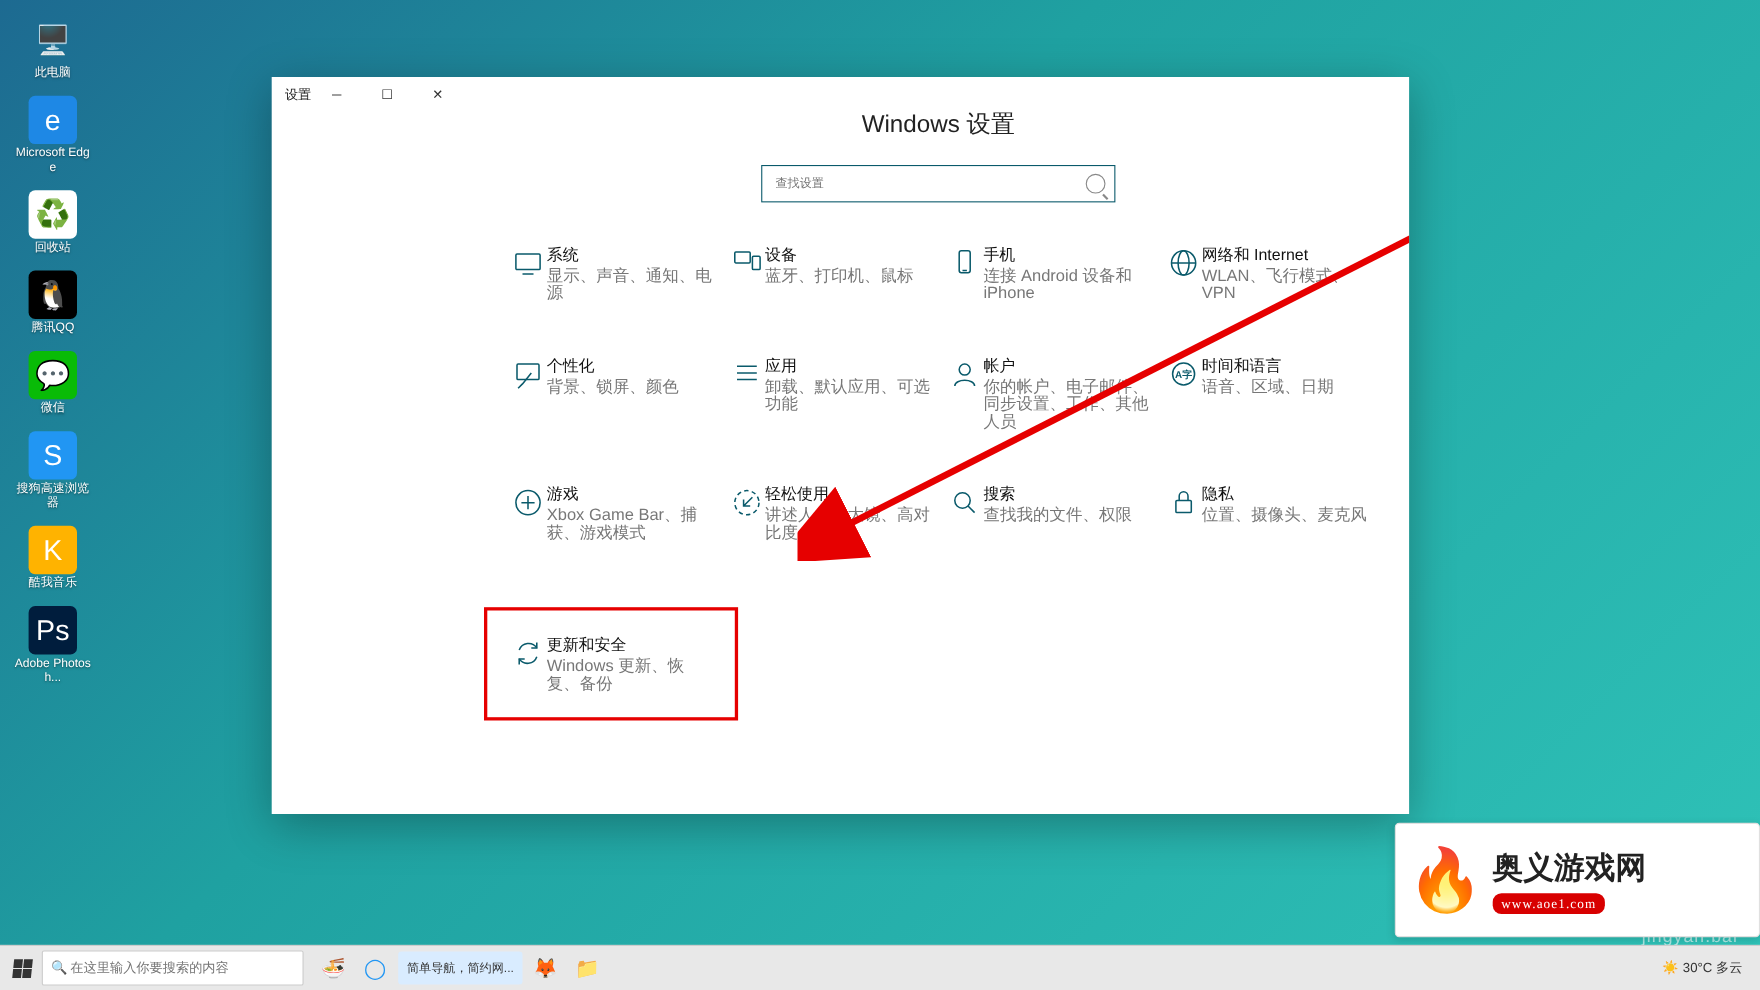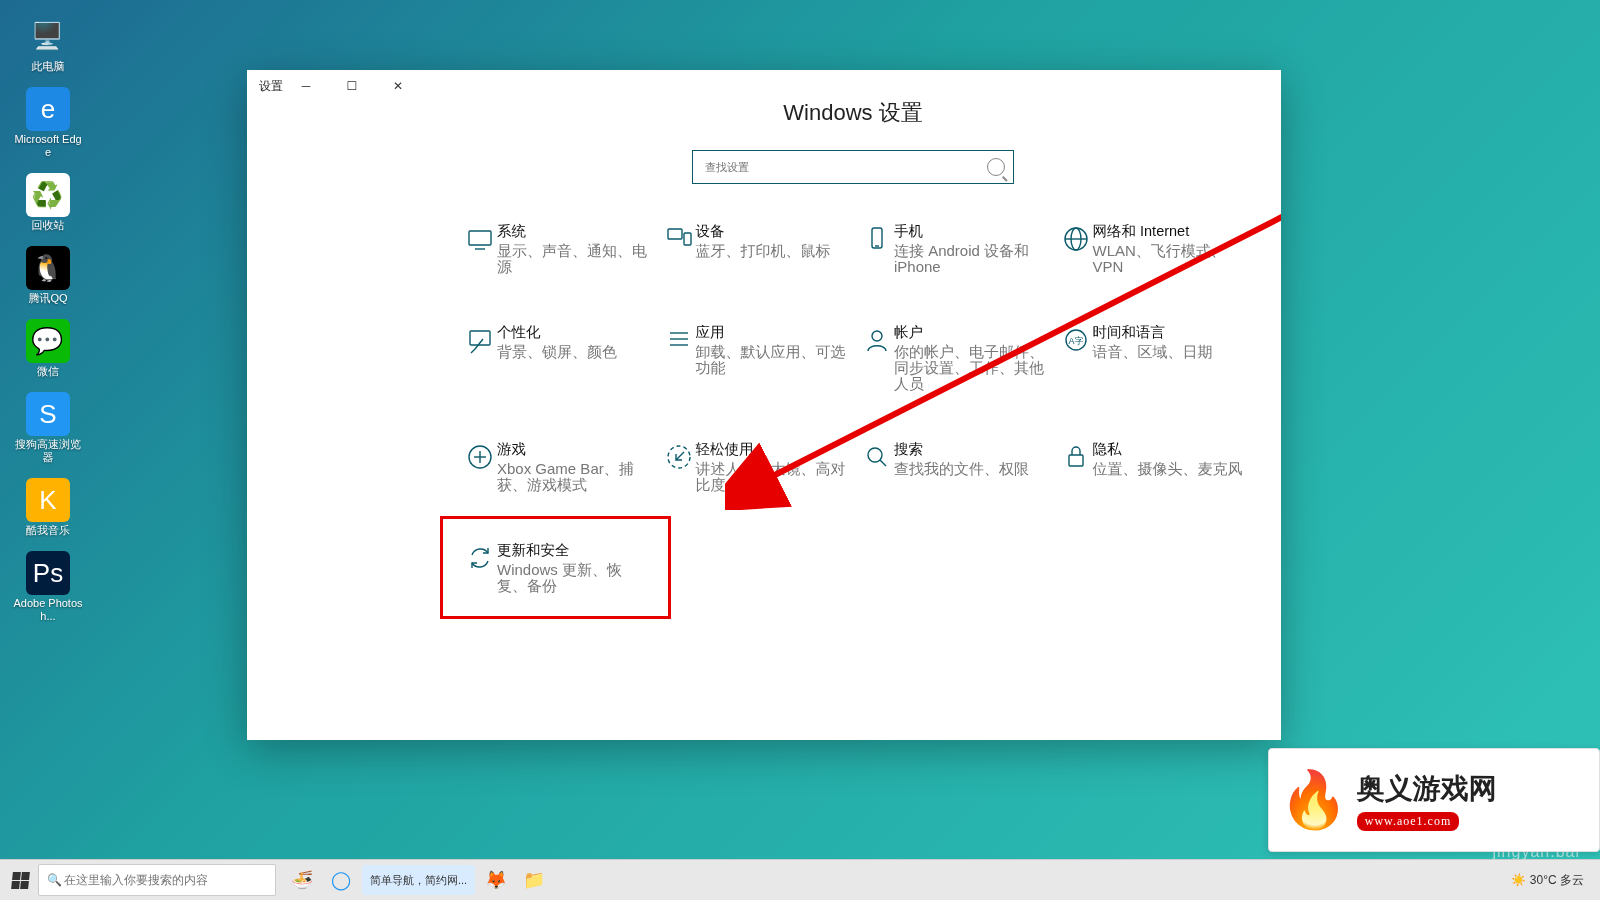--- a/index.html
+++ b/index.html
@@ -32,26 +32,26 @@
   .content { flex:1; padding:18px 36px 16px; overflow:hidden; position:relative; }
   .pagetitle { text-align:center; font-size:22px; font-weight:400; color:#222; margin:10px 0 22px; }
   .searchwrap { display:flex; justify-content:center; margin-bottom:34px; }
   .searchbox { width:300px; height:32px; border:1px solid #0a5a6b; display:flex; align-items:center; padding:0 10px; color:#666; font-size:13px; position:relative; }
   .searchbox input { border:none; outline:none; width:100%; font-size:11px; color:#333; background:transparent; }
   .searchbox .mag { position:absolute; right:8px; top:7px; width:16px; height:16px; border:1.5px solid #888; border-radius:50%; }
   .searchbox .mag:after { content:""; position:absolute; right:-4px; bottom:-4px; width:6px; height:1.5px; background:#888; transform:rotate(45deg); }
 
   .grid { display:grid; grid-template-columns:repeat(4, 1fr); column-gap:10px; row-gap:40px; }
   .item { display:flex; cursor:pointer; padding:4px 2px; }
-  .item .ic { width:34px; height:34px; display:flex; align-items:center; justify-content:center; color:#6d28d9; flex:none; }
+  .item .ic { width:34px; height:34px; display:flex; align-items:center; justify-content:center; color:#6d28d9; flex:none;font-weight:bold; }
   .item .ic svg { width:30px; height:30px; stroke:#0a5a6b; fill:none; stroke-width:1.4; }
   .item .txt { padding-top:0; }
   .item .ti { font-size:14.5px; color:#111; margin-bottom:2px; }
   .item .de { font-size:15px; color:#777; line-height:16px; max-width:170px; }
-  .highlight { outline:3px solid #e60000; outline-offset:18px; }
+  .highlight { outline:3px solid #e60000; outline-offset:18px;margin-top:36px; }
 
   .arrow { position:absolute; pointer-events:none; }
   .watermark { position:absolute; right:20px; bottom:40px; color:rgba(255,255,255,.6); font-size:40px; font-weight:700; letter-spacing:1px; text-align:right; line-height:1; }
   .watermark small { display:block; font-size:16px; font-weight:400; margin-top:6px; }
   .sitebadge { position:absolute; right:0; bottom:48px; width:310px; height:90px; background:#fff; border:1px solid #e0e0e0; border-radius:4px; display:flex; align-items:center; padding:6px 10px; box-shadow:0 2px 8px rgba(0,0,0,.15); }
   .sitebadge .flame { font-size:56px; margin-right:8px; }
   .sitebadge .bt { font-size:28px; font-weight:700; color:#222; }
   .sitebadge .bu { font-size:12px; background:#d80000; color:#fff; padding:2px 8px; border-radius:8px; display:inline-block; margin-top:4px; letter-spacing:1px;font-family:Liberation Serif, serif; }
 </style>
 </head>

